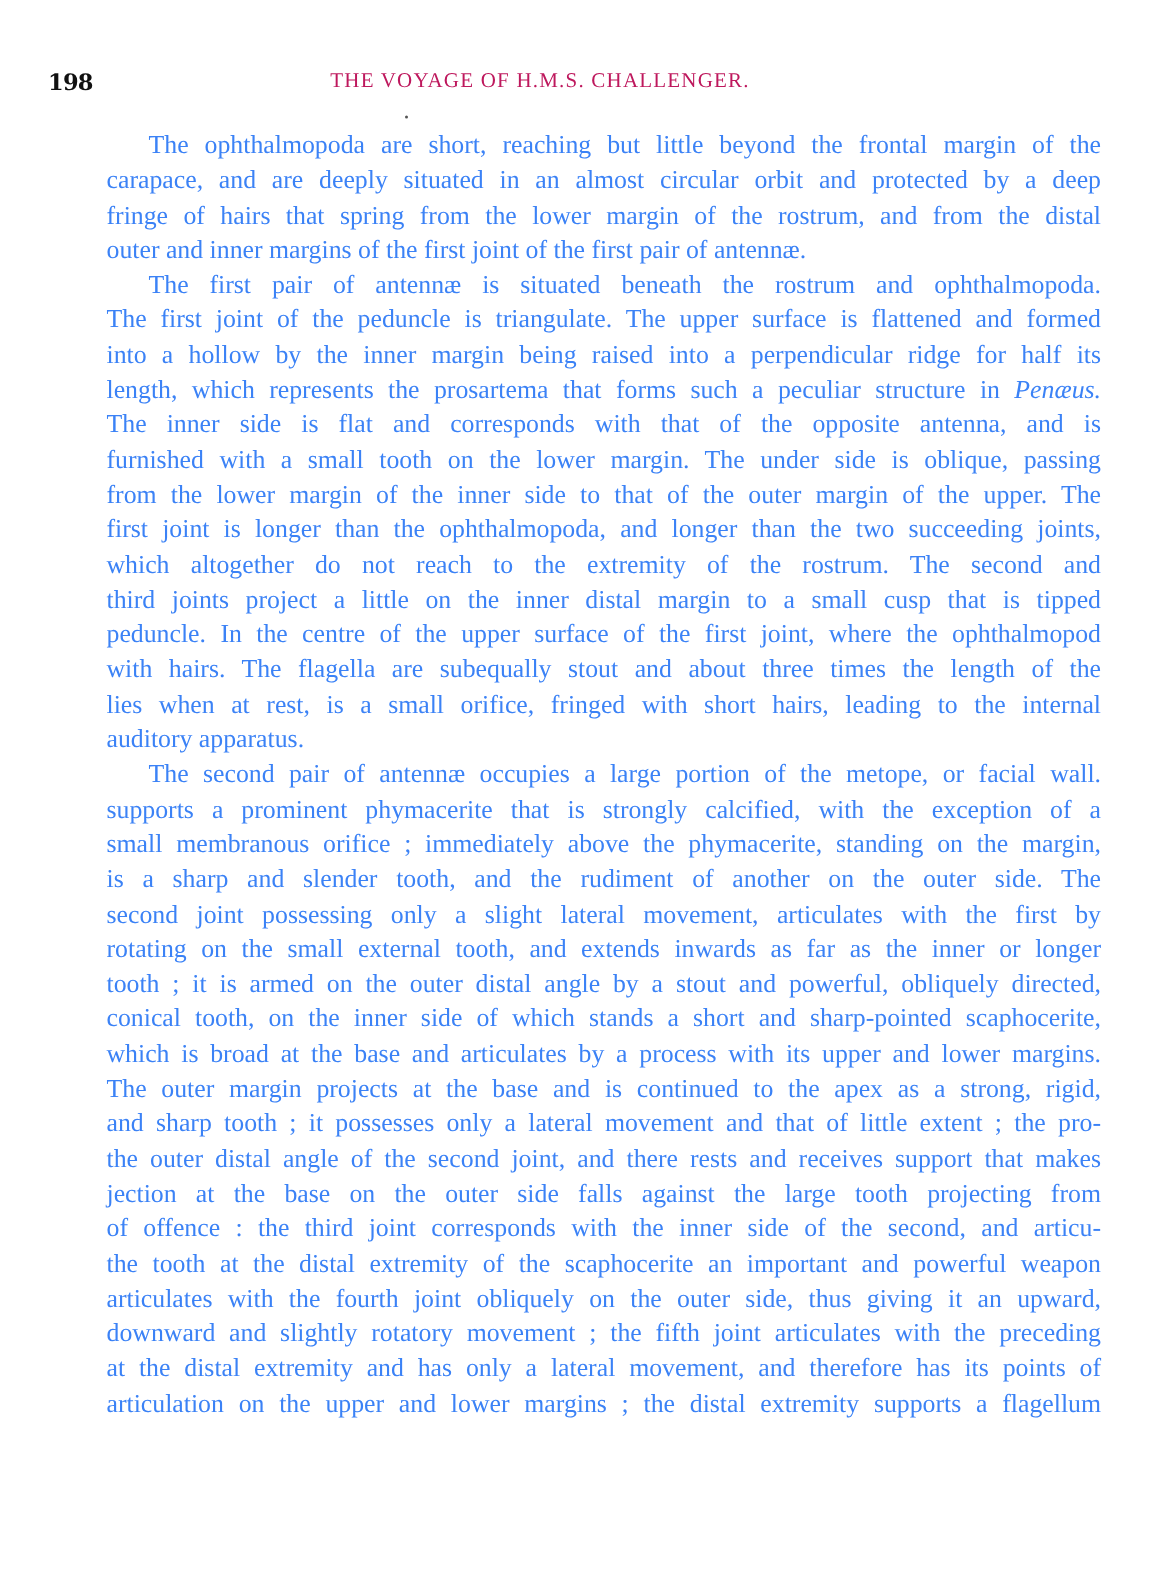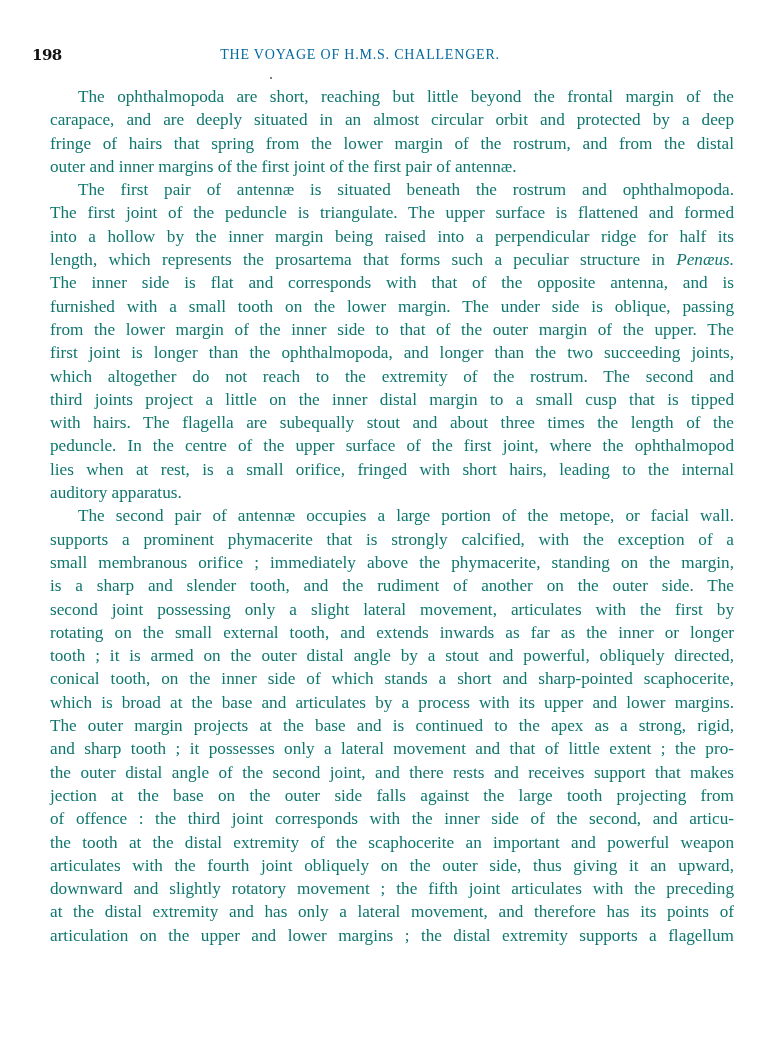--- a/index.html
+++ b/index.html
@@ -1,23 +1,23 @@
 <!DOCTYPE html>
 <html><head>
   <meta charset="utf-8">
   <style>
     html, body { margin: 0; padding: 0; background: #ffffff; }
     body { width: 776px; height: 1050px; position: relative; overflow: hidden; }
     .page { position: absolute; left: 0; top: 0; width: 776px; height: 1050px; background: #ffffff; color: #1a1a1a; }
     .header { position: absolute; top: 46px; left: 32px; width: 712px; height: 24px; }
     .page-number { position: absolute; left: 0; top: 0; font-family: "DejaVu Serif", serif; font-weight: bold; font-size: 15px; letter-spacing: -0.5px; color: #111; }
-    .running-title { position: absolute; left: 118px; top: 1px; width: 420px; text-align: center; font-family: "Liberation Serif", serif; font-size: 14px; letter-spacing: 0.8px; color: #0369a1; }
+    .running-title { position: absolute; left: 118px; top: 1px; width: 420px; text-align: center; font-family: "Liberation Serif", serif; font-size: 14px; letter-spacing: 0.8px; color: #be185d; }
     .speck { position: absolute; left: 270px; top: 77px; width: 2px; height: 2px; background: #555; border-radius: 1px; }
     .body { position: absolute; left: 50px; top: 85px; width: 684px; }
-    .line { display: block; height: 23.3px; line-height: 23.3px; font-family: "Liberation Serif", serif; font-size: 17.2px; color: #0f766e; white-space: nowrap; text-align: justify; text-align-last: justify; overflow: visible; }
+    .line { display: block; height: 23.3px; line-height: 23.3px; font-family: "Liberation Serif", serif; font-size: 17.2px; color: #3b82f6; white-space: nowrap; text-align: justify; text-align-last: justify; overflow: visible; margin-left: 21px; }
     .line.indent { padding-left: 28px; }
     .line.last { text-align-last: left; }
     .italic { font-style: italic; }
   </style>
 </head>
 <body>
 
 <div class="page">
   <div class="header">
     <span class="page-number">198</span>
@@ -33,22 +33,22 @@
     <span class="line indent">The first pair of antennæ is situated beneath the rostrum and ophthalmopoda.</span>
     <span class="line">The first joint of the peduncle is triangulate.  The upper surface is flattened and formed</span>
     <span class="line">into a hollow by the inner margin being raised into a perpendicular ridge for half its</span>
     <span class="line"><span>length, which represents the prosartema that forms such a peculiar structure in</span> <span class="italic">Penæus.</span></span>
     <span class="line">The inner side is flat and corresponds with that of the opposite antenna, and is</span>
     <span class="line">furnished with a small tooth on the lower margin.  The under side is oblique, passing</span>
     <span class="line">from the lower margin of the inner side to that of the outer margin of the upper.  The</span>
     <span class="line">first joint is longer than the ophthalmopoda, and longer than the two succeeding joints,</span>
     <span class="line">which altogether do not reach to the extremity of the rostrum.  The second and</span>
     <span class="line">third joints project a little on the inner distal margin to a small cusp that is tipped</span>
+    <span class="line">peduncle.  In the centre of the upper surface of the first joint, where the ophthalmopod</span>
     <span class="line">with hairs.  The flagella are subequally stout and about three times the length of the</span>
-    <span class="line">peduncle.  In the centre of the upper surface of the first joint, where the ophthalmopod</span>
     <span class="line">lies when at rest, is a small orifice, fringed with short hairs, leading to the internal</span>
     <span class="line last">auditory apparatus.</span>
     <span class="line indent">The second pair of antennæ occupies a large portion of the metope, or facial wall.</span>
     <span class="line">supports a prominent phymacerite that is strongly calcified, with the exception of a</span>
     <span class="line">small membranous orifice ; immediately above the phymacerite, standing on the margin,</span>
     <span class="line">is a sharp and slender tooth, and the rudiment of another on the outer side.  The</span>
     <span class="line">second joint possessing only a slight lateral movement, articulates with the first by</span>
     <span class="line">rotating on the small external tooth, and extends inwards as far as the inner or longer</span>
     <span class="line">tooth ; it is armed on the outer distal angle by a stout and powerful, obliquely directed,</span>
     <span class="line">conical tooth, on the inner side of which stands a short and sharp-pointed scaphocerite,</span>

